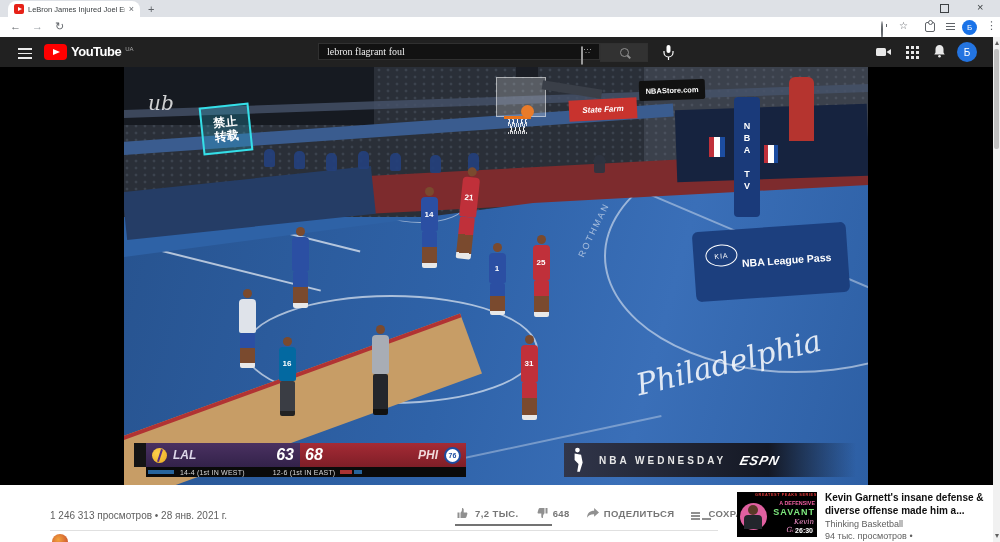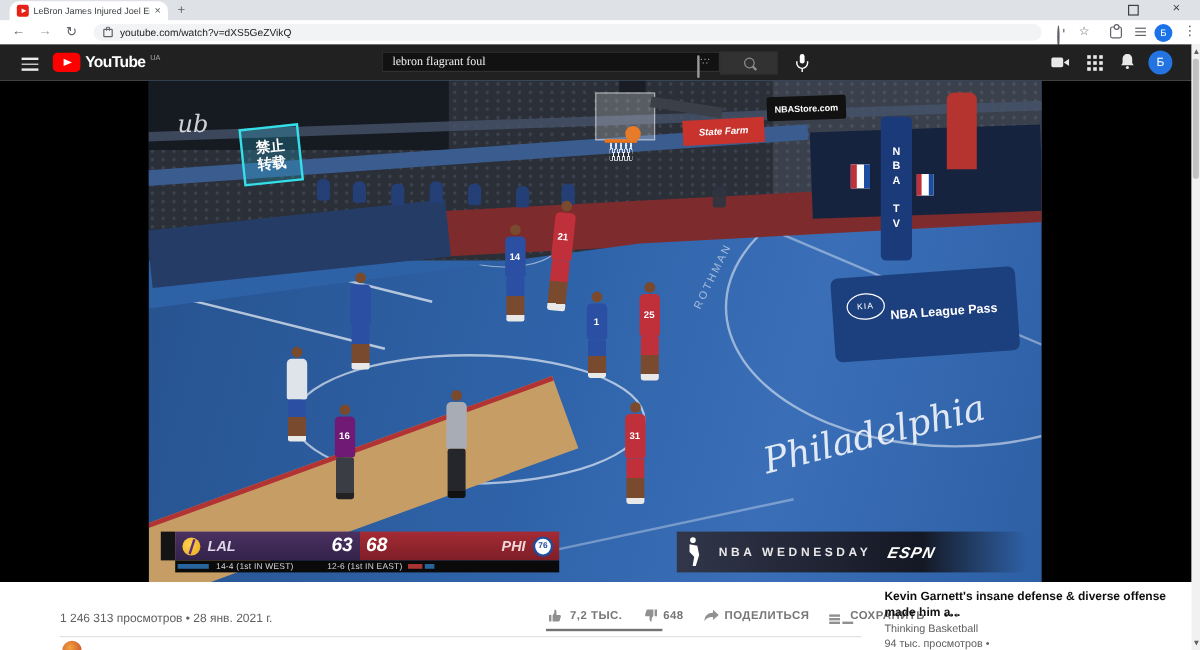--- a/index.html
+++ b/index.html
@@ -66,21 +66,21 @@
   .cline{position:absolute;background:rgba(255,255,255,.65)}
   .spec{position:absolute;width:11px;height:18px;border-radius:5px 5px 2px 2px;background:#24407c;opacity:.92}
   .ath{position:absolute;width:26px;display:flex;flex-direction:column;align-items:center;z-index:5}
   .ath .head{width:9px;height:9px;border-radius:50%;background:#7a4a2e;margin-bottom:1px}
   .ath .torso{width:17px;flex:0 0 40%;border-radius:4px 4px 2px 2px;display:flex;align-items:center;justify-content:center;
         color:#fff;font-weight:bold;font-size:8px}
   .ath .legs{width:15px;flex:0 0 42%;border-radius:2px}
   .t-lal{background:#2b4fa3}.l-lal{background:linear-gradient(#2b4fa3 42%,#7a4a2e 42%,#7a4a2e 86%,#e8e8e8 86%)}
   .t-phi{background:#c0303a}.l-phi{background:linear-gradient(#c0303a 42%,#7a4a2e 42%,#7a4a2e 86%,#e8e8e8 86%)}
   .t-ref{background:#a8adb5}.l-ref{background:linear-gradient(#24262b 86%,#111 86%)}
-  .t-staff{background:#701a75}.l-staff{background:linear-gradient(#3a3d44 86%,#222 86%)}
+  .t-staff{background:#0369a1}.l-staff{background:linear-gradient(#3a3d44 86%,#222 86%)}
   .t-wht{background:#dfe3ea;color:#334}.l-wht{background:linear-gradient(#2b4fa3 42%,#7a4a2e 42%,#7a4a2e 86%,#e8e8e8 86%)}
   
   .bug{left:10px;top:376px;width:722px;height:34px;z-index:10;font-style:italic;font-weight:bold}
   .bugseg{position:absolute;display:flex;align-items:center}
   .lakersball{width:15px;height:15px;border-radius:50%;background:radial-gradient(circle at 35% 35%,#ffd24d,#e8a820);position:relative}
   .lakersball::after{content:"";position:absolute;left:6.5px;top:1px;width:1.5px;height:13px;background:#5a2d82;transform:rotate(18deg)}
   .sixball{width:17px;height:17px;border-radius:50%;background:#fff;border:2px solid #1c4da1;box-sizing:border-box;
         color:#1c4da1;font-size:7px;display:flex;align-items:center;justify-content:center;font-style:normal}
   .recstrip{position:absolute;left:12px;top:24px;width:320px;height:10px;background:#0a0a0a;display:flex;align-items:center;
         font-style:normal;font-weight:normal;color:#d8d8d8;font-size:7px;letter-spacing:.2px}
@@ -122,24 +122,20 @@
     <span class="a winbtn" style="left:940px;top:4px">
         <span class="maxbox" style="display:block"></span>
       </span>
     <span class="a winbtn" style="left:977px;top:2px;font-size:11px">×</span>
   </div>
 
   <div class="a toolbar">
     <span class="a navg" style="left:10px">←</span>
     <span class="a navg" style="left:32px;color:#9aa0a6">→</span>
     <span class="a navg" style="left:55px">↻</span>
-    <div class="a omni">
-      <span class="lock"></span>
-      <span class="url">youtube.com/watch?v=dXS5GeZVikQ</span>
-    </div>
     <span class="a clockico" style="left:881px"></span>
     <span class="a tico" style="left:899px;top:3px">☆</span>
     <span class="a puzz" style="left:925px"></span>
     <span class="a listico" style="left:946px;position:absolute"></span>
     <span class="a chromeavatar" style="left:962px">Б</span>
     <span class="a tico" style="left:986px;top:2px;font-size:11px">⋮</span>
   </div>
 
   <div class="a masthead">
     <div class="a" style="left:18px;top:11px">
@@ -353,20 +349,30 @@
       <span style="width:9px;height:1.6px;background:#909090;box-shadow:0 3px 0 #909090,0 6px 0 #909090,11px 6px 0 #909090"></span>
       <span style="margin-left:4px">СОХРАНИТЬ</span>
     </span>
     <span class="actitem" style="letter-spacing:1px">•••</span>
   </div>
   <div class="a sentiment" style="left:455px;top:524px;width:97px"></div>
   <div class="a divider" style="left:50px;top:530px;width:668px"></div>
   <div class="a chavatar" style="left:52px;top:534px"></div>
 
   <div class="a" style="left:737px;top:492px;width:256px;height:46px;display:flex;gap:8px">
+    <div class="thumb" style="position:relative;flex:0 0 auto">
+      <div style="position:absolute;left:0;top:1px;width:80px;text-align:center;color:#e03a3a;font-size:7px;font-weight:bold;letter-spacing:1px;transform:scale(.55);transform-origin:center top;white-space:nowrap">GREATEST PEAKS SERIES</div>
+      <span class="pinkcircle"></span>
+      <span class="kg"></span>
+      <span class="kgbody"></span>
+      <div style="position:absolute;right:2px;top:8px;width:48px;text-align:right;color:#f05fa0;font-size:6px;font-weight:bold;transform:scale(.9);transform-origin:right top">A DEFENSIVE</div>
+      <div style="position:absolute;right:2px;top:15px;width:48px;text-align:right;color:#7de87d;font-size:9px;font-weight:bold;letter-spacing:1px">SAVANT</div>
+      <div style="position:absolute;right:3px;top:26px;width:48px;text-align:right;color:#ff9ad5;font-size:7px;font-style:italic;font-family:'DejaVu Serif',serif">Kevin Garnett</div>
+      <span class="durbadge">26:30</span>
+    </div>
     <div style="flex:1;min-width:0">
       <div class="sbtitle" style="max-height:26px;overflow:hidden">Kevin Garnett's insane defense &amp; diverse offense made him a...</div>
       <div class="sbsub" style="margin-top:2px">Thinking Basketball</div>
       <div class="sbsub">94 тыс. просмотров •</div>
 
     </div>
   </div>
 
   <div class="a sbar">
     <span class="sarr" style="top:4px;border-bottom:4px solid #606060"></span>

